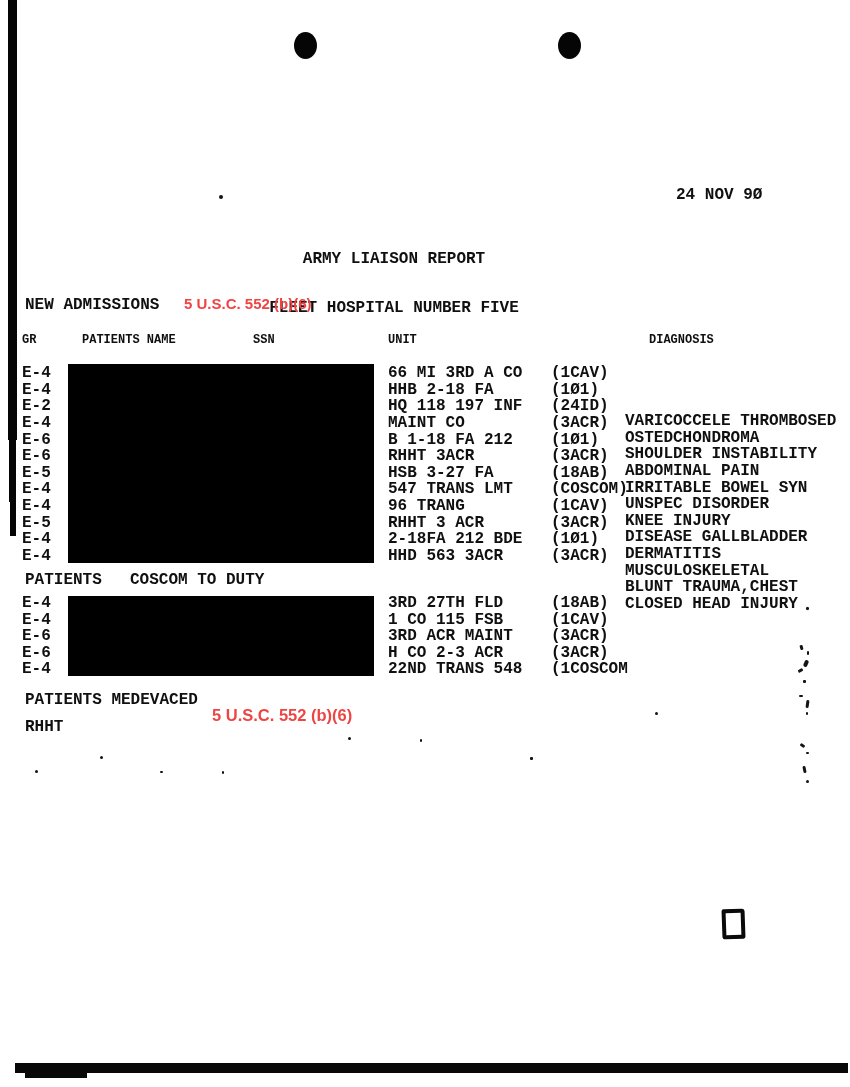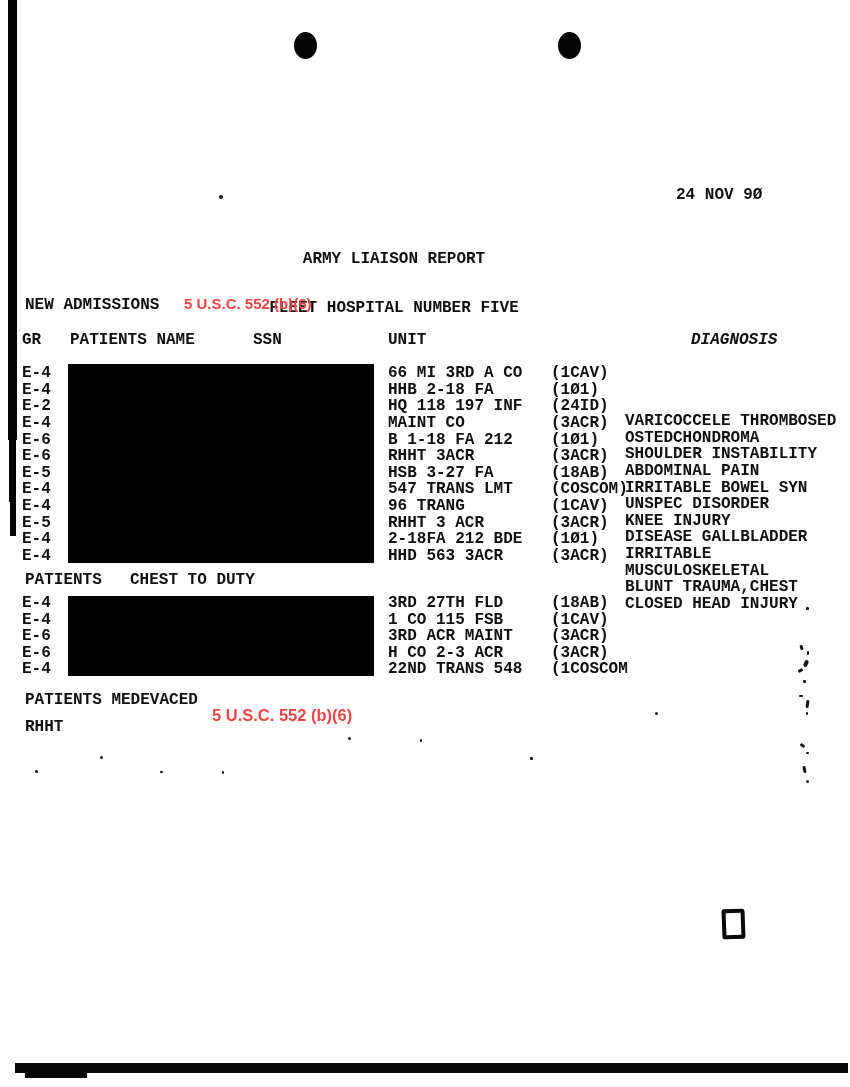--- a/index.html
+++ b/index.html
@@ -27,22 +27,22 @@
   
   .rows{position:absolute;left:0;width:684px;}
   .row{position:relative;height:16.65px;line-height:16.65px;}
   .rtd .row{height:16.5px;line-height:16.5px;}
   .c{position:absolute;top:0;white-space:pre;font-size:16px;}
   .c.gr{left:22px;}
   .c.unit{left:388px;}
   .c.loc{left:522px;margin-left:29px;}
   .c.diag{left:625px;margin-top:48px;}
   
-  .hdr{font-size:16px;}
-  .h-gr{left:22px;} .h-name{left:70px;text-align:center;} .h-ssn{left:253px;} .h-unit{left:388px;} .h-diag{left:691px;font-style:italic;}
+  .hdr{font-size:12px;}
+  .h-gr{left:22px;} .h-name{left:82px;text-align:center;} .h-ssn{left:253px;} .h-unit{left:388px;} .h-diag{left:649px;}
   
   .redact{position:absolute;background:#000;}
   
   .bbar{position:absolute;background:#080808;}
   
   .handbox{
     position:absolute;left:722px;top:909px;width:15px;height:22px;
     border:4px solid #0a0a0a;border-radius:2px 3px 2px 3px;
     transform:rotate(-2deg);
   }
@@ -129,21 +129,21 @@
     <div class="row">
       <span class="c gr">E-4</span>
       <span class="c unit">547 TRANS LMT</span>
       <span class="c loc">(COSCOM)</span>
       <span class="c diag">DISEASE GALLBLADDER</span>
     </div>
     <div class="row">
       <span class="c gr">E-4</span>
       <span class="c unit">96 TRANG</span>
       <span class="c loc">(1CAV)</span>
-      <span class="c diag">IRRITABLE</span>
+      <span class="c diag">DERMATITIS</span>
     </div>
     <div class="row">
       <span class="c gr">E-5</span>
       <span class="c unit">RHHT 3 ACR</span>
       <span class="c loc">(3ACR)</span>
       <span class="c diag">MUSCULOSKELETAL</span>
     </div>
     <div class="row">
       <span class="c gr">E-4</span>
       <span class="c unit">2-18FA 212 BDE</span>
@@ -153,21 +153,21 @@
     <div class="row">
       <span class="c gr">E-4</span>
       <span class="c unit">HHD 563 3ACR</span>
       <span class="c loc">(3ACR)</span>
       <span class="c diag">CLOSED HEAD INJURY</span>
     </div>
   </div>
 
   <div class="abs tw" style="left:0;top:572px;width:850px;height:17px;">
     <span class="c" style="left:25px;">PATIENTS</span>
-    <span class="c" style="left:130px;">CHEST TO DUTY</span>
+    <span class="c" style="left:130px;">COSCOM TO DUTY</span>
   </div>
 
   <div class="redact" style="left:68px;top:596px;width:306px;height:80px;"></div>
 
   <div class="rows rtd" style="top:595px;">
     <div class="row">
       <span class="c gr">E-4</span>
       <span class="c unit">3RD 27TH FLD</span>
       <span class="c loc">(18AB)</span>
     </div>

